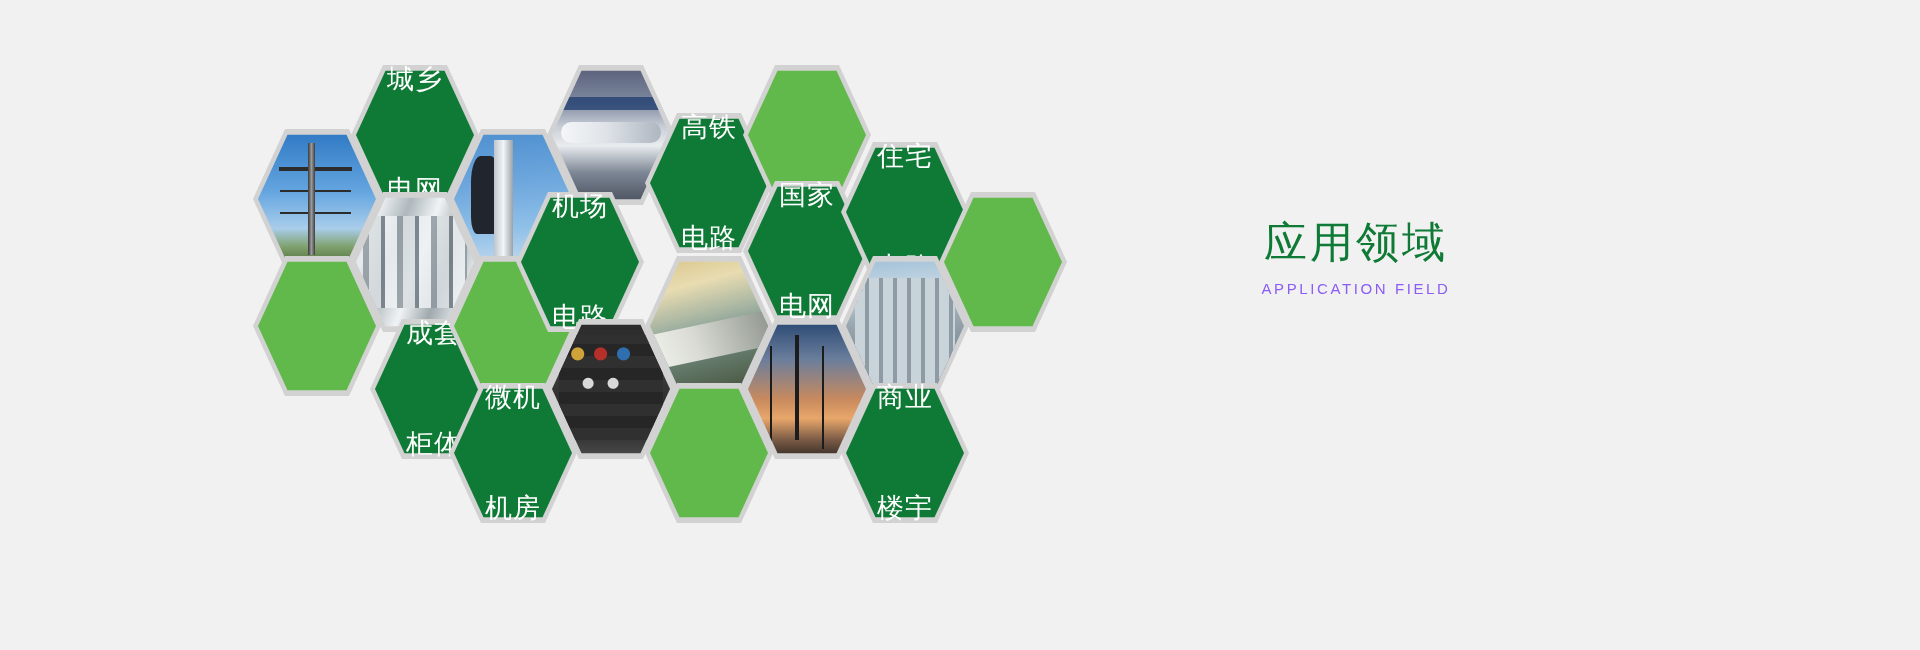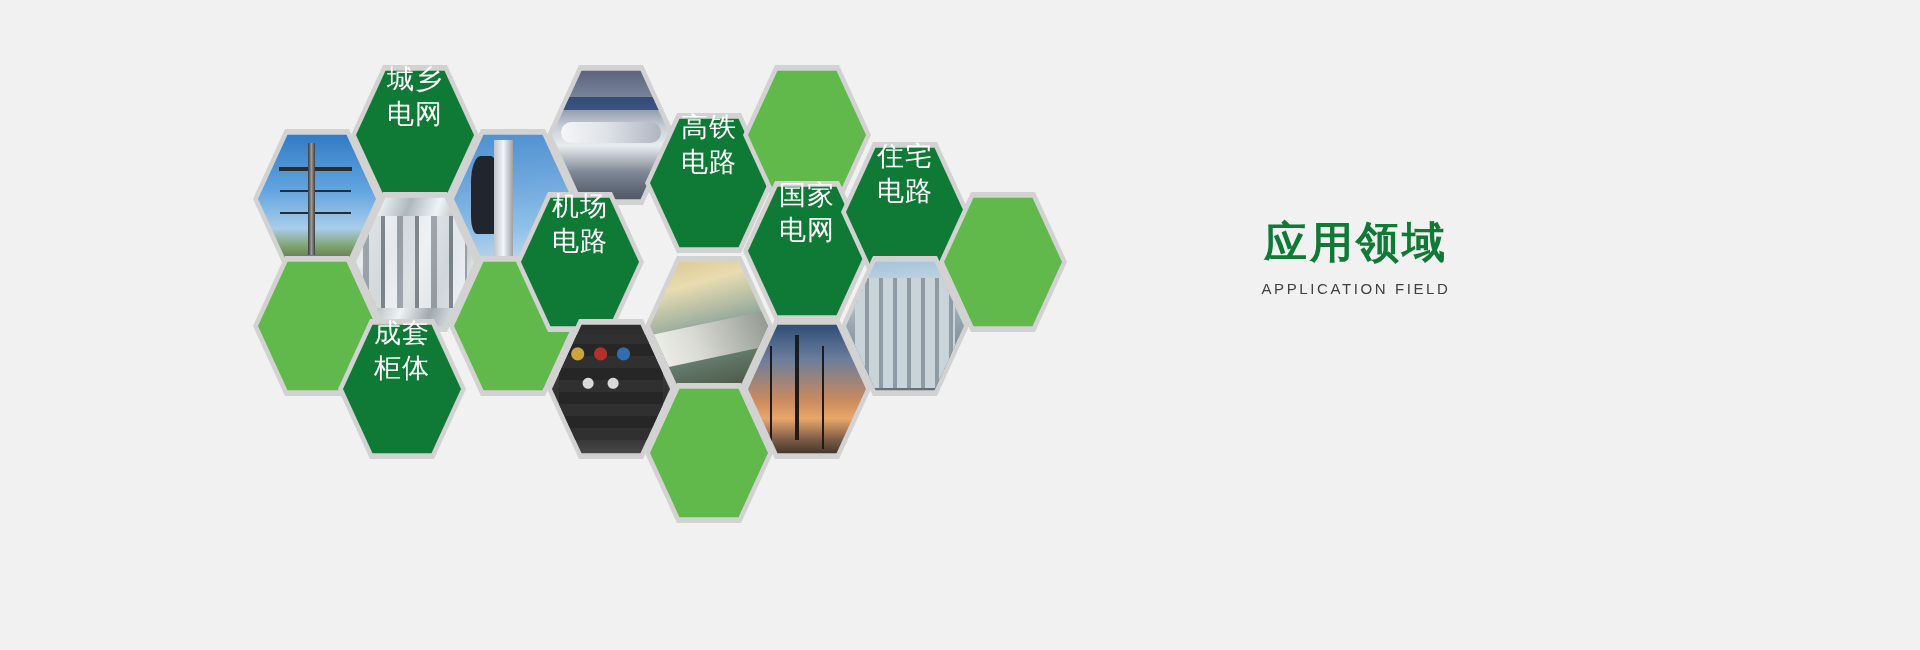--- a/index.html
+++ b/index.html
@@ -24,21 +24,21 @@
   .hex.inner{
     left:5px;top:6px;
     width:calc(100% - 10px);height:calc(100% - 12px);
   }
   .hex.darkgreen{ background:#0f7a36; }
   .hex.lightgreen{ background:#62b94b; }
 
   .hexlabel{
     position:absolute;left:0;top:0;width:100%;height:100%;
     display:flex;flex-direction:column;
-    align-items:center;justify-content:flex-start;
+    align-items:center;justify-content:space-between;
     color:#ffffff;
     font-size:27px;
     line-height:1.30;
     letter-spacing:1px;
     font-weight:400;
     text-align:center;
     pointer-events:none;
     white-space:nowrap;
   }
   .hexlabel span{display:block;}
@@ -140,26 +140,26 @@
     position:absolute;
     left:1146px;top:219px;
     width:420px;
     text-align:center;
   }
   #headline .title{
     color:#0f7a36;
     font-size:43px;
     letter-spacing:3px;
     line-height:1.1;
-    font-weight:700;
+    font-weight:400;
     white-space:nowrap;
   }
   #headline .subtitle{
     margin-top:14px;
-    color:#404040;
+    color:#8b5cf6;
     font-size:15px;
     letter-spacing:2.6px;
     font-weight:400;
     white-space:nowrap;
   }
 </style>
 </head>
 <body>
 
 <div id="stage">
@@ -185,41 +185,49 @@
     </div>
   </div>
 
   <div class="hexwrap" style="left:351px;top:189px;width:128px;height:146px;">
     <div class="hex ring"></div>
     <div class="hex inner">
       <div class="ph ph-panel"></div>
     </div>
   </div>
 
-  <div class="hexwrap" style="left:338px;top:316px;width:128px;height:146px;">
+  <div class="hexwrap" style="left:370px;top:316px;width:128px;height:146px;">
     <div class="hex ring"></div>
     <div class="hex inner darkgreen"></div>
     <div class="hexlabel">
       <span>成套</span>
       <span>柜体</span>
     </div>
   </div>
 
   <div class="hexwrap" style="left:449px;top:126px;width:128px;height:146px;">
     <div class="hex ring"></div>
     <div class="hex inner">
       <div class="ph ph-worker"></div>
     </div>
   </div>
 
   <div class="hexwrap" style="left:449px;top:253px;width:128px;height:146px;">
     <div class="hex ring"></div>
     <div class="hex inner lightgreen"></div>
   </div>
 
+  <div class="hexwrap" style="left:449px;top:380px;width:128px;height:146px;">
+    <div class="hex ring"></div>
+    <div class="hex inner darkgreen"></div>
+    <div class="hexlabel">
+      <span>微机</span>
+      <span>机房</span>
+    </div>
+  </div>
 
   <div class="hexwrap" style="left:547px;top:62px;width:128px;height:146px;">
     <div class="hex ring"></div>
     <div class="hex inner">
       <div class="ph ph-airport"></div>
     </div>
   </div>
 
   <div class="hexwrap" style="left:516px;top:189px;width:128px;height:146px;">
     <div class="hex ring"></div>
@@ -288,20 +296,28 @@
     </div>
   </div>
 
   <div class="hexwrap" style="left:841px;top:253px;width:128px;height:146px;">
     <div class="hex ring"></div>
     <div class="hex inner">
       <div class="ph ph-building"></div>
     </div>
   </div>
 
+  <div class="hexwrap" style="left:841px;top:380px;width:128px;height:146px;">
+    <div class="hex ring"></div>
+    <div class="hex inner darkgreen"></div>
+    <div class="hexlabel">
+      <span>商业</span>
+      <span>楼宇</span>
+    </div>
+  </div>
 
   <div class="hexwrap" style="left:939px;top:189px;width:128px;height:146px;">
     <div class="hex ring"></div>
     <div class="hex inner lightgreen"></div>
   </div>
 
   <div id="headline">
     <div class="title">应用领域</div>
     <div class="subtitle">APPLICATION FIELD</div>
   </div>

